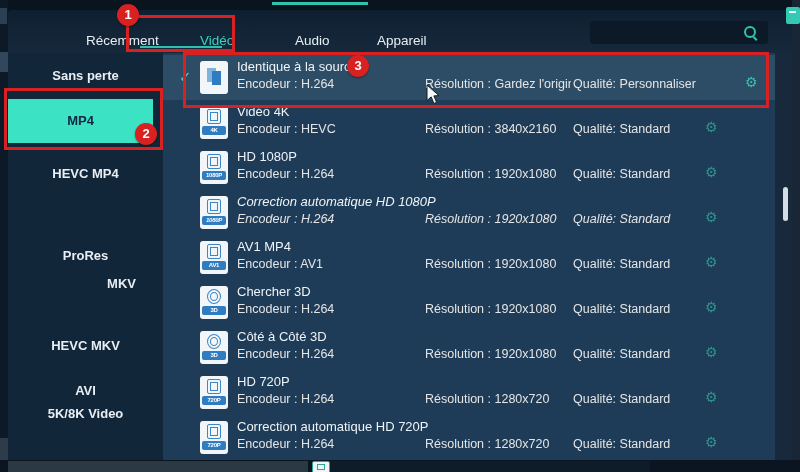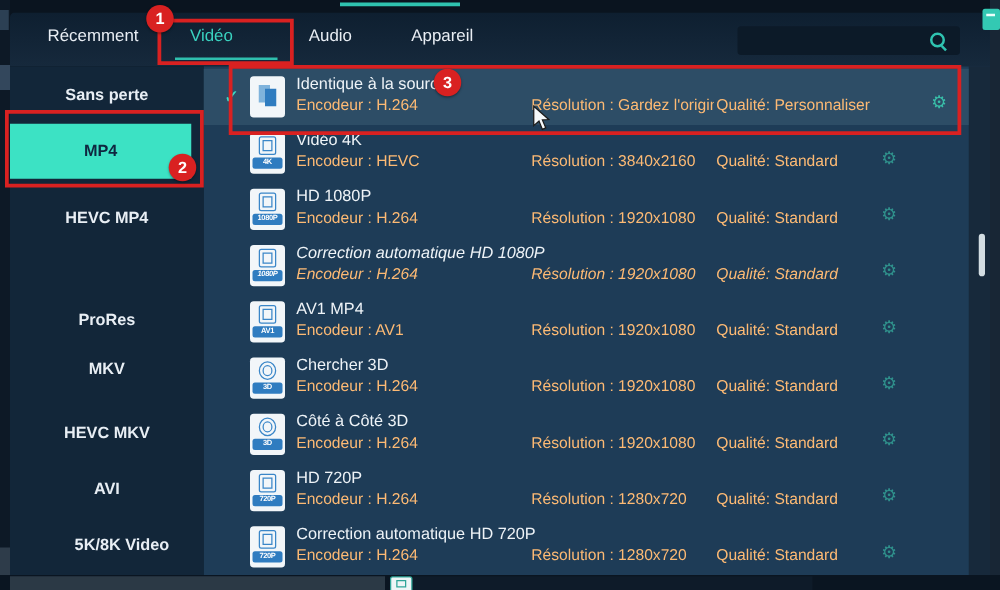--- a/index.html
+++ b/index.html
@@ -17,21 +17,21 @@
   .tr-teal-icon::after{content:'';position:absolute;left:3px;top:4px;width:7px;height:2px;background:#eafffb;}
   .bottom-strip{position:absolute;left:0;top:460px;width:800px;height:12px;background:#0a1521;}
   .bottom-light{position:absolute;left:8px;top:461px;width:300px;height:11px;background:#2b3945;}
   .bottom-dark{position:absolute;left:330px;top:461px;width:320px;height:11px;background:#0e1b29;}
   .bottom-icon{position:absolute;left:312px;top:461px;width:16px;height:11px;background:#eef5f6;border:1px solid #2fa598;border-radius:2px;}
   .bottom-icon::after{content:'';position:absolute;left:4px;top:2px;width:6px;height:4px;border:1px solid #2fa598;}
 
   
   .dialog{position:absolute;left:8px;top:10px;width:784px;height:450px;border-radius:4px 4px 0 0;overflow:hidden;}
   .topbar{position:absolute;left:0;top:0;width:784px;height:43px;background:linear-gradient(180deg,#0e1f30,#16293c);}
-  .tab{position:absolute;top:11px;font-size:13.5px;color:#e9eef4;cursor:default;}
+  .tab{position:absolute;top:23px;font-size:13.5px;color:#e9eef4;cursor:default;margin-left:48px;}
   .tab.active{color:#3ad2c0;}
   .tab-underline{position:absolute;left:132px;top:36px;width:82px;height:2px;background:#2fbfae;}
   .searchbox{position:absolute;left:582px;top:11px;width:178px;height:23px;background:#0c1a28;border-radius:3px;}
   .searchbox input{position:absolute;left:10px;top:1px;width:135px;height:20px;background:transparent;border:none;outline:none;
         color:#35cbbb;font-size:12.5px;font-family:"Liberation Sans",sans-serif;}
   .searchbox input::placeholder{color:#35cbbb;opacity:1;}
   .mag{position:absolute;right:12px;top:5px;width:8px;height:8px;border:2px solid #2fc3b0;border-radius:50%;}
   .mag::after{content:'';position:absolute;left:8px;top:8px;width:5px;height:2px;background:#2fc3b0;transform:rotate(45deg);transform-origin:0 0;}
 
   .body{position:absolute;left:0;top:43px;width:784px;height:407px;}
@@ -50,21 +50,21 @@
   .fglyph{display:block;width:12px;height:13px;margin:3px auto 0;border:1.5px solid #3a86c8;border-radius:2px;position:relative;}
   .fglyph::before{content:'';position:absolute;left:2px;top:2px;right:2px;bottom:2px;border:1px solid #3a86c8;}
   .fglyph.round{border-radius:50%;}
   .fglyph.round::before{border-radius:50%;}
   .fband{display:block;margin:2px auto 0;width:24px;height:9px;background:#2f7cc0;color:#fff;
         font-size:6px;font-weight:bold;line-height:9px;text-align:center;border-radius:2px;letter-spacing:-0.3px;overflow:hidden;}
   .page{position:absolute;}
   .page.back{left:7px;top:7px;width:9px;height:14px;background:#7fb3dc;}
   .page.front{left:12px;top:10px;width:9px;height:14px;background:#2f7cc0;}
   .rtitle{position:absolute;left:74px;top:4px;font-size:13px;color:#eef3f7;white-space:nowrap;}
-  .rline{position:absolute;top:22px;font-size:12.5px;color:#fdba74;white-space:nowrap;}
+  .rline{position:absolute;top:22px;font-size:12.5px;color:#e5e5e5;white-space:nowrap;}
   .enc{left:74px;}
   .res{left:262px;width:146px;overflow:hidden;}
   .qua{left:410px;}
   .gear{position:absolute;left:542px;top:19px;font-size:14px;color:#39bfa9;opacity:.65;cursor:pointer;font-family:"DejaVu Sans",sans-serif;}
   .row.selected .gear{left:582px;opacity:1;}
 
   
   .redbox{position:absolute;border:3px solid #d92121;z-index:50;}
   .badge{position:absolute;width:22px;height:22px;border-radius:50%;background:#d92121;color:#fff;
         font-weight:bold;font-size:13px;text-align:center;line-height:22px;z-index:60;box-shadow:0 1px 2px rgba(0,0,0,.4);}
@@ -97,24 +97,24 @@
       <div class="searchbox">
         <span class="mag"></span>
       </div>
     </div>
     <div class="body">
       <div class="sidebar" id="sidebar">
           <div class="side-item" style="top: 1px;">Sans perte</div>
           <div class="side-item selected" style="top: 46px;">MP4</div>
           <div class="side-item" style="top: 99px;">HEVC MP4</div>
           <div class="side-item" style="top: 181px;">ProRes</div>
-          <div class="side-item" style="top: 220px;">MKV</div>
+          <div class="side-item" style="top: 209px; margin-left: 36px;">MKV</div>
           <div class="side-item" style="top: 271px;">HEVC MKV</div>
           <div class="side-item" style="top: 316px;">AVI</div>
-          <div class="side-item" style="top: 361px; padding-left: 12px;">5K/8K Video</div>
+          <div class="side-item" style="top: 339px;">5K/8K Video</div>
         </div>
       <div class="list" id="list">
         <div class="gutter"></div>
         <div class="thumb"></div>
       <div class="row selected" style="top: 2px;">
             <span class="check">✓</span>
             <span class="ficon">
               <span class="page back"></span>
               <span class="page front"></span>
             </span>

